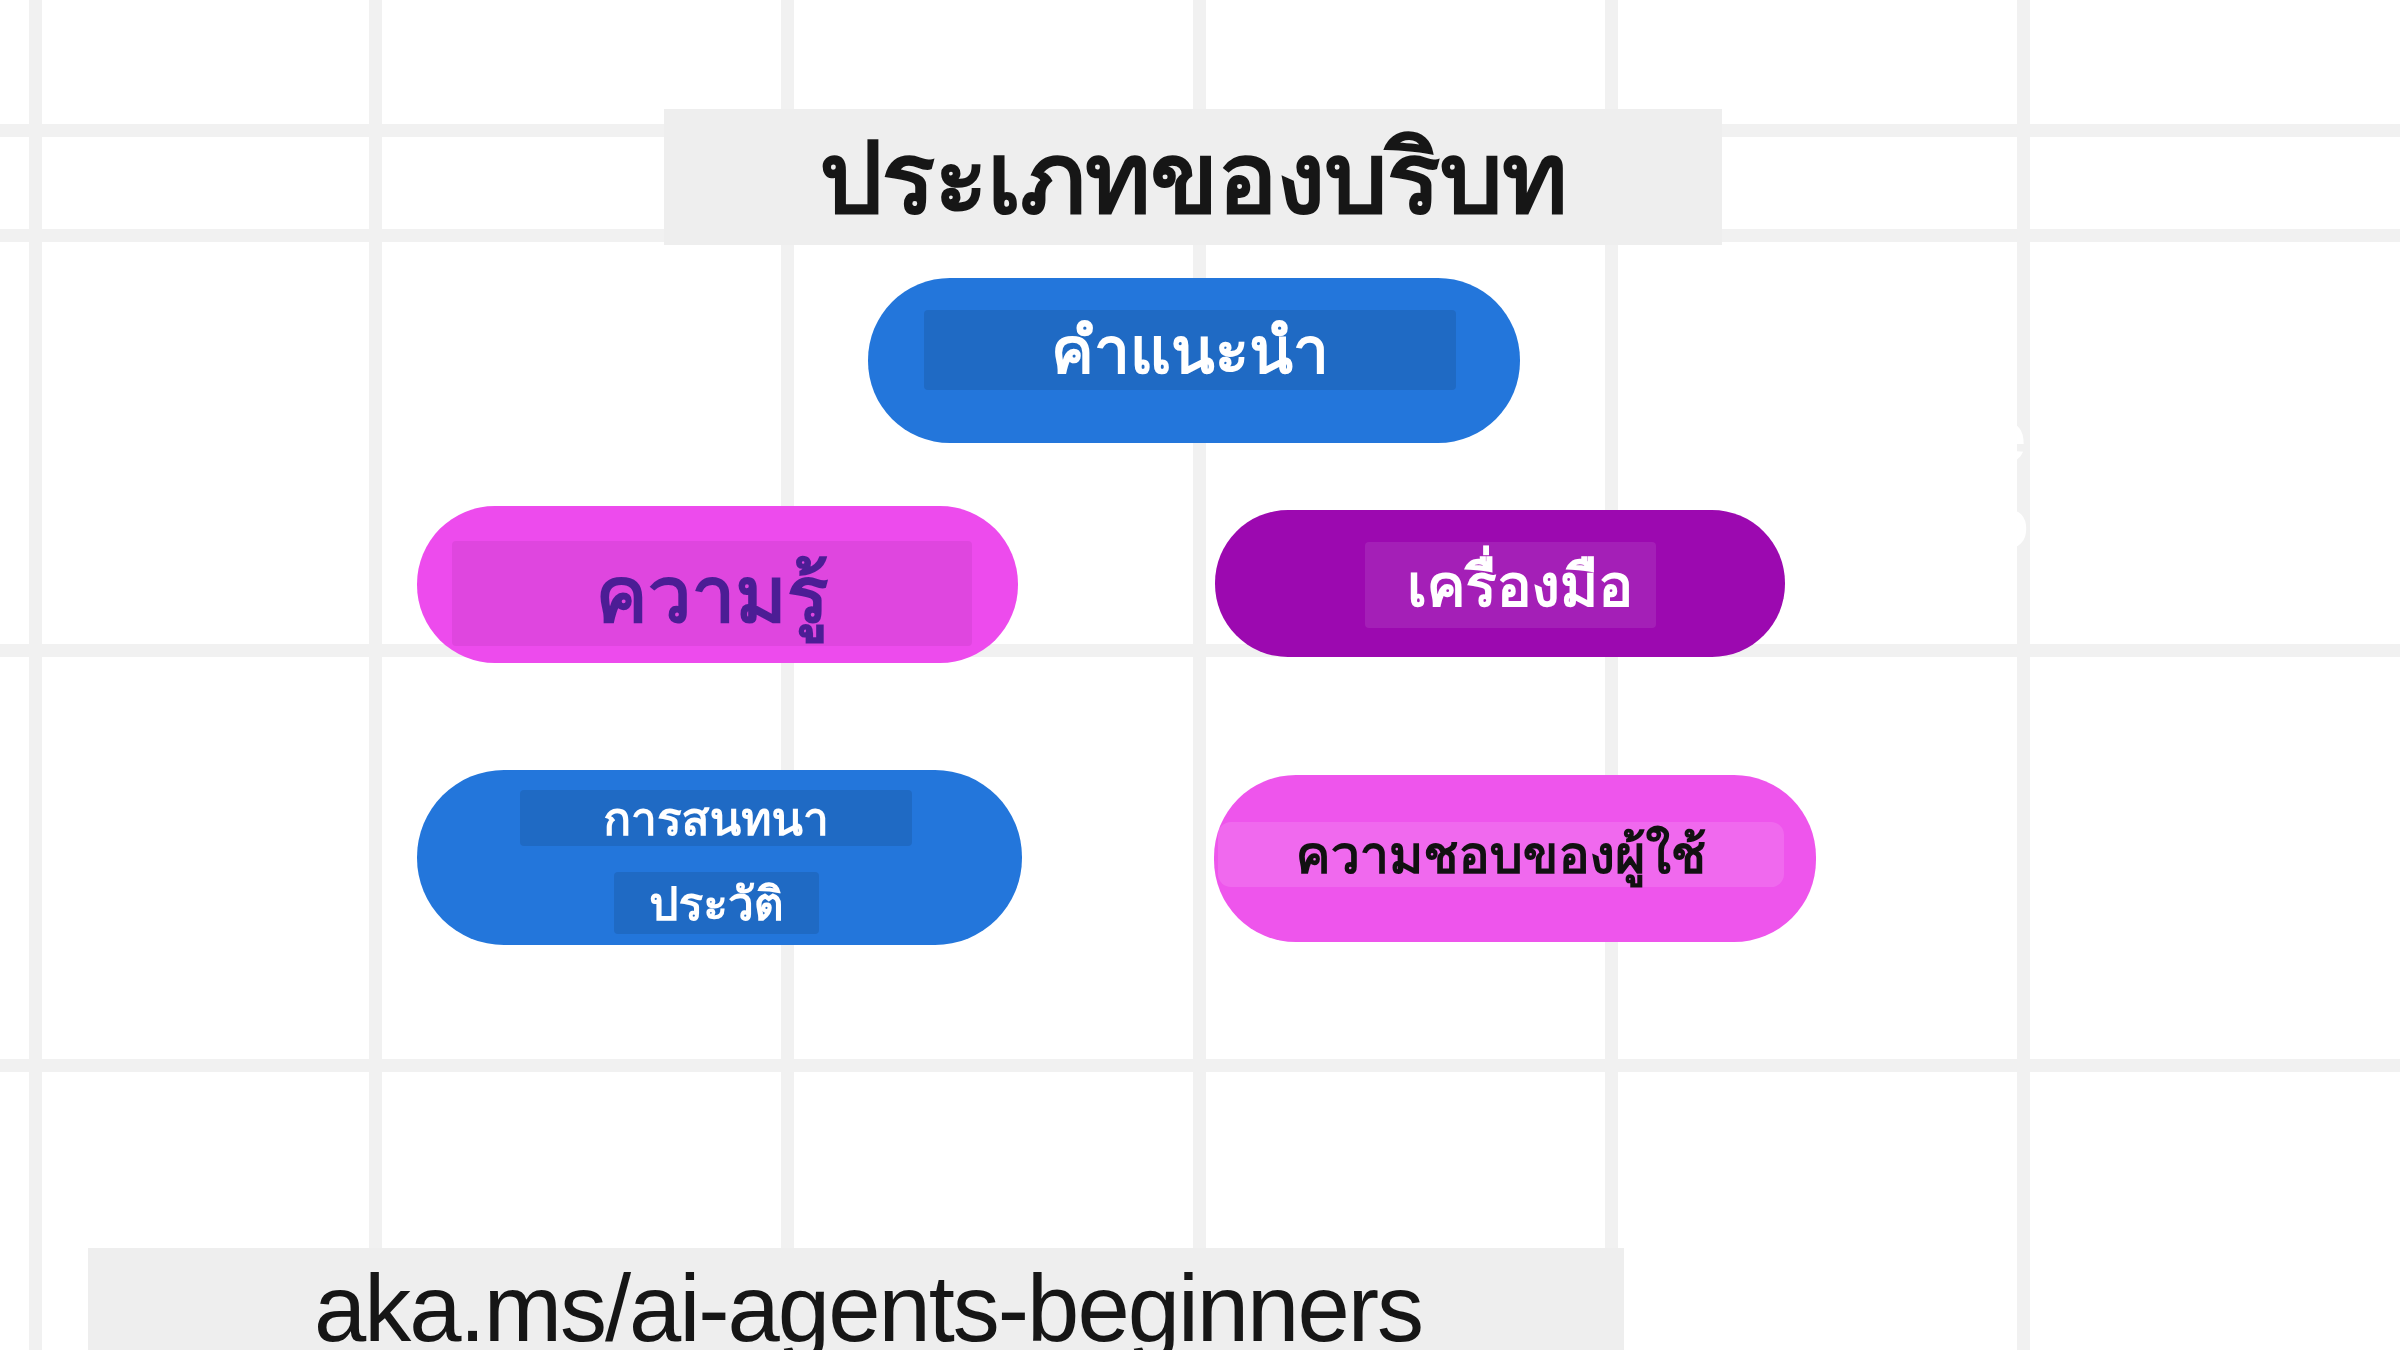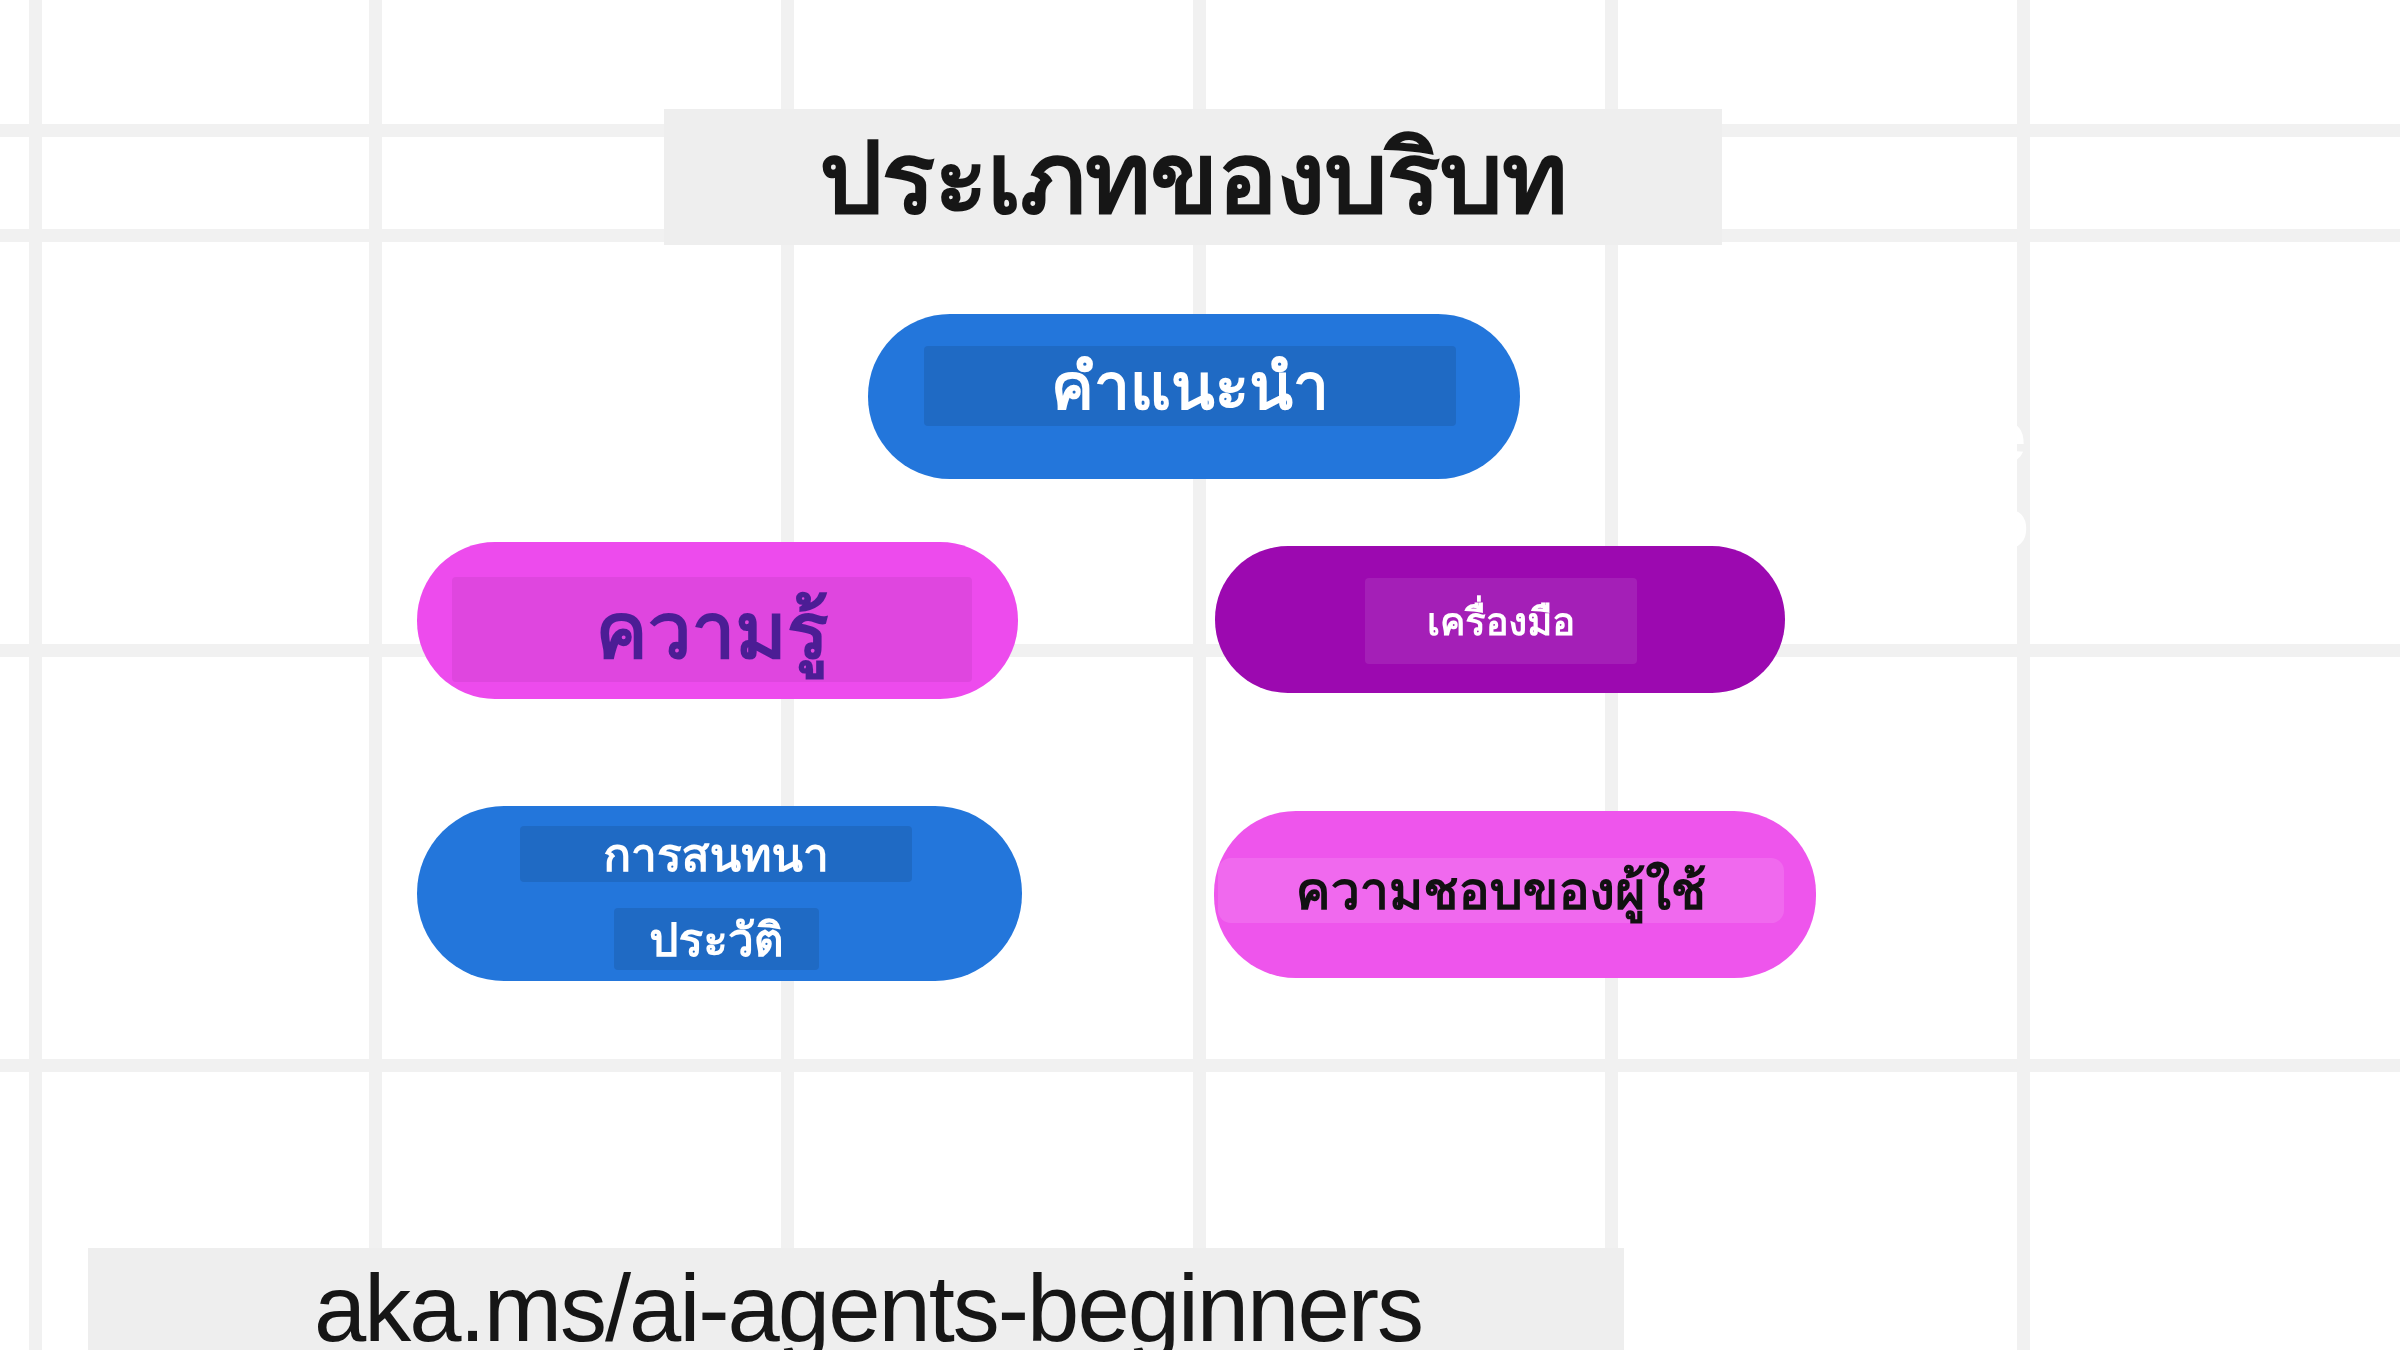--- a/index.html
+++ b/index.html
@@ -23,21 +23,21 @@
     left:664px;top:64px;width:1058px;height:136px;
     font-size:100px;font-weight:700;color:#161616;
     letter-spacing:-1px;
   }
   .footer-bar{
     left:88px;top:1203px;width:1512px;height:122px;
     font-size:94px;font-weight:500;color:#161616;
     letter-spacing:-2px;
     padding-left:24px;
   }
-  .pill{position:absolute;margin-top:36px;}
+  .pill{position:absolute;}
   .pill .hl{
     position:absolute;
     display:flex;align-items:center;justify-content:center;
     white-space:nowrap;
     border-radius:4px;
   }
   .pill-instructions{
     left:868px;top:278px;width:652px;height:165px;border-radius:82px;
     background:var(--blue,#2376DB);
   }
@@ -55,21 +55,21 @@
     background:rgba(0,0,0,0.06);
     color:#4c1d95;font-size:78px;font-weight:700;
   }
   .pill-tools{
     left:1215px;top:510px;width:570px;height:147px;border-radius:73px;
     background:var(--purple,#9C09B0);
   }
   .pill-tools .hl{
     left:150px;top:32px;width:272px;height:86px;
     background:rgba(255,255,255,0.09);
-    color:#ffffff;font-size:38px;font-weight:600;
+    color:#ffffff;font-size:58px;font-weight:600;padding-left:19px;
   }
   .pill-conversation{
     left:417px;top:770px;width:605px;height:175px;border-radius:87px;
     background:var(--blue,#2376DB);
   }
   .pill-conversation .hl1{
     left:103px;top:20px;width:392px;height:56px;
     background:rgba(0,0,0,0.10);
     color:#ffffff;font-size:46px;font-weight:600;
   }

